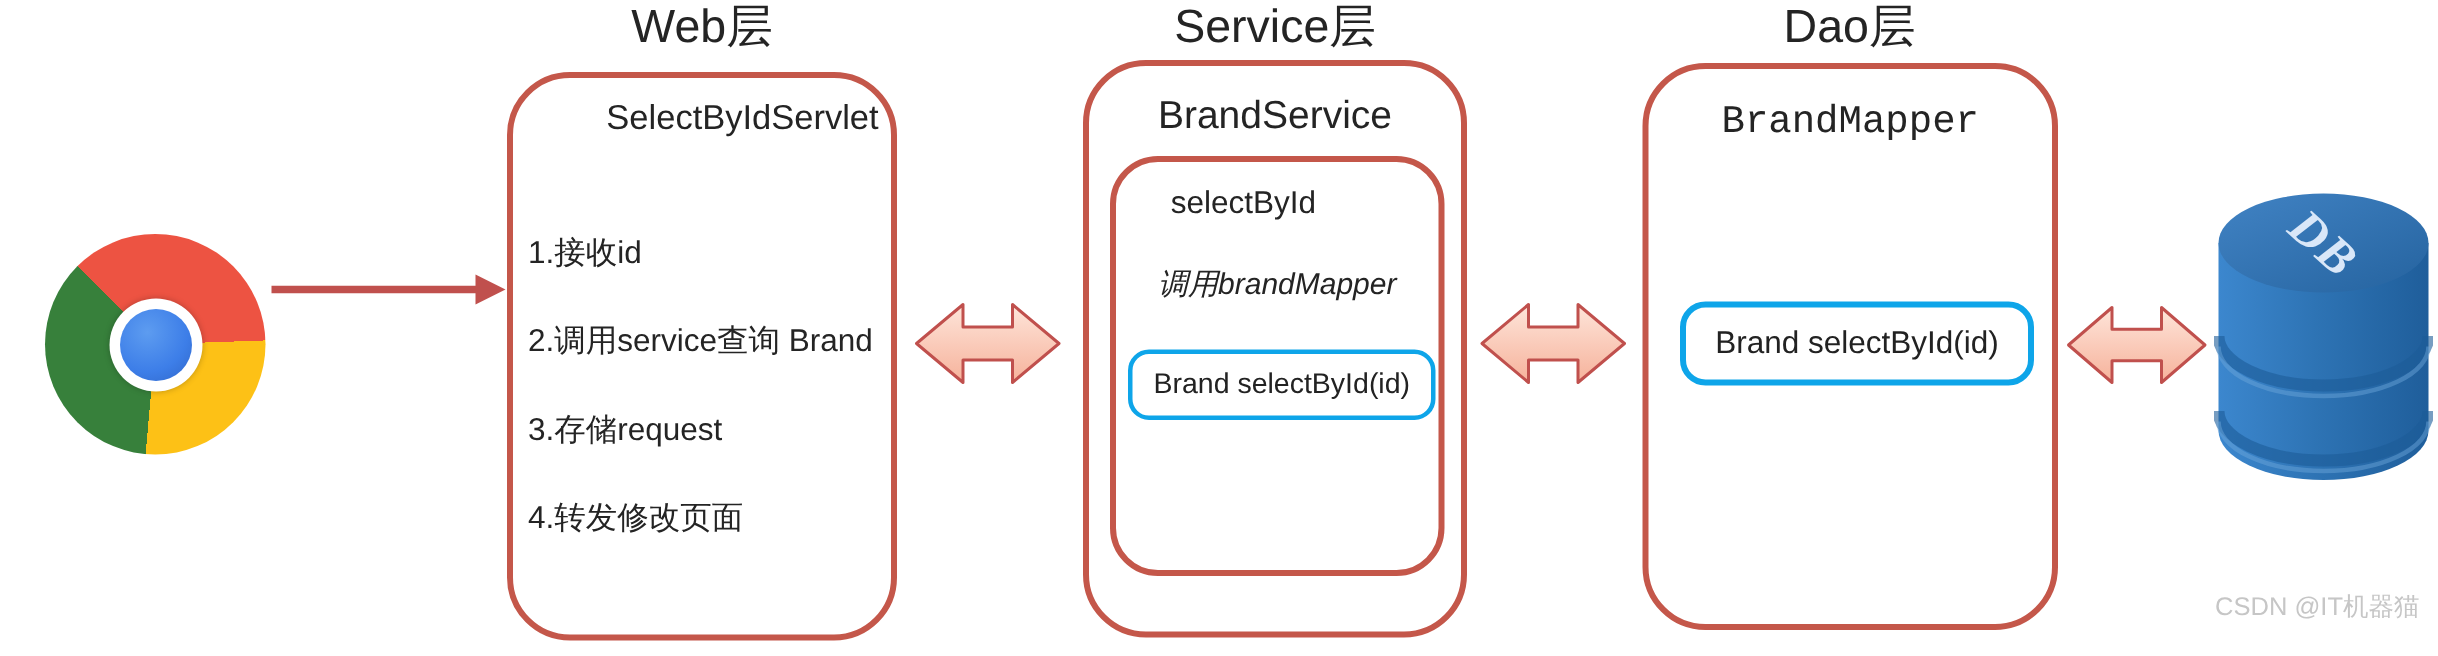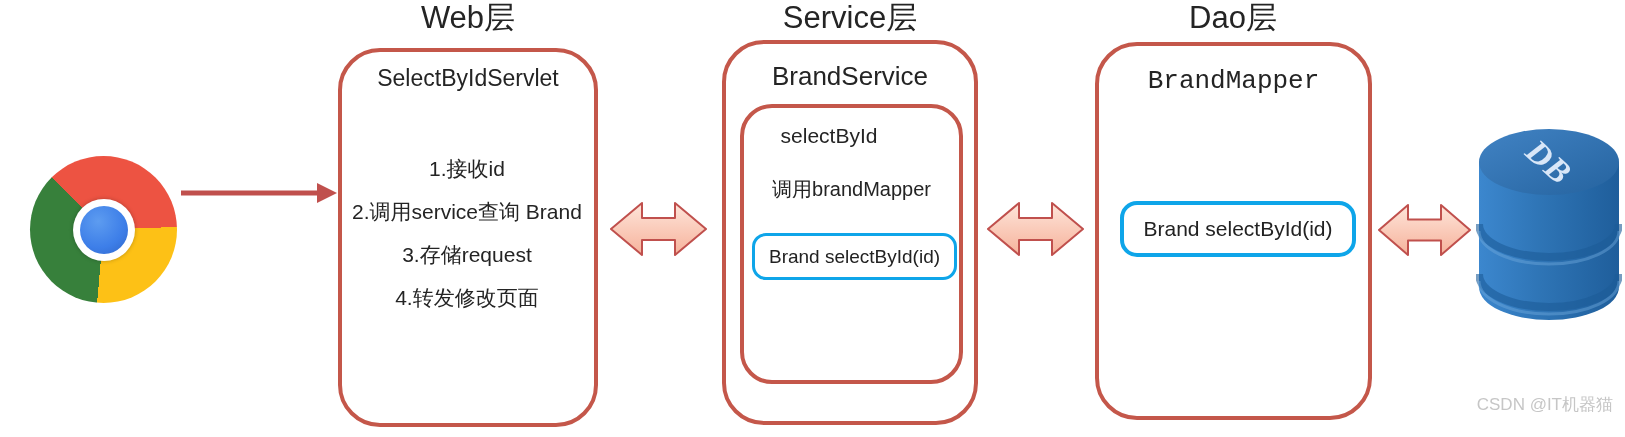--- a/index.html
+++ b/index.html
@@ -13,37 +13,37 @@
 
   
   .layer-title { position:absolute; top:-3px; width:220px; text-align:center;
     font-size:31px; color:#242424; white-space:nowrap; }
   .t-web { left:358px; }
   .t-service { left:740px; }
   .t-dao { left:1123px; }
 
   
   .rbox { position:absolute; border:4px solid #C4574A; border-radius:42px; background:#fff; }
-  .web-box { left:338px; top:48px; width:260px; height:379px; }
+  .web-box { left:338px; top:48px; width:260px; height:379px;padding-left:27px; }
   .service-box { left:722px; top:40px; width:256px; height:385px; }
   .service-inner-box { left:740px; top:104px; width:223px; height:280px; border-radius:32px; }
   .dao-box { left:1095px; top:42px; width:277px; height:378px; }
   .method-box { border:3px solid #0ea5e9; border-radius:14px; display:flex; align-items:center; justify-content:center; background:#fff; }
   .service-method { left:752px; top:233px; width:205px; height:47px; font-size:19px; }
   .dao-method { left:1120px; top:201px; width:236px; height:56px; border-width:4px; border-radius:17px; font-size:21px; }
 
   .box-heading { position:absolute; width:100%; text-align:center; font-size:23px; color:#242424; white-space:nowrap; }
   .web-box .box-heading { top:13px; }
   .big-heading { font-size:26px; }
   .service-box .box-heading { top:17px; }
   .dao-box .box-heading { top:20px;font-family:Liberation Mono, monospace; }
   .inner-heading { position:absolute; left:740px; top:124px; width:178px; text-align:center; font-size:21px; color:#242424; }
-  .inner-note { position:absolute; left:740px; top:176px; width:223px; text-align:center; font-size:20px; color:#242424; }
+  .inner-note { position:absolute; left:740px; top:176px; width:223px; text-align:center; font-size:20px; color:#242424;font-style:italic; }
 
-  .web-steps { position:absolute; left:352px; top:157px; display:flex; flex-direction:column; gap:20px;text-align:center; }
+  .web-steps { position:absolute; left:352px; top:157px; display:flex; flex-direction:column; gap:36px; }
   .web-steps .step { font-size:21px; line-height:23px; color:#242424; white-space:nowrap; }
 
   
   .chrome { position:absolute; left:30px; top:156px; width:147px; height:147px; border-radius:50%;
     background:conic-gradient(from 88deg, #FDC116 0 97deg, #37803B 97deg 227deg, #ED5342 227deg 360deg); }
   .chrome-white { position:absolute; left:50%; top:50%; width:62px; height:62px; margin:-31px 0 0 -31px;
     border-radius:50%; background:#fff; box-shadow:0 0 4px rgba(0,0,0,.25); }
   .chrome-blue { position:absolute; left:50%; top:50%; width:48px; height:48px; margin:-24px 0 0 -24px;
     border-radius:50%; background:radial-gradient(circle at 38% 32%, #5D9CF0 0%, #3D7EE8 60%, #2F66C9 100%); }
 

